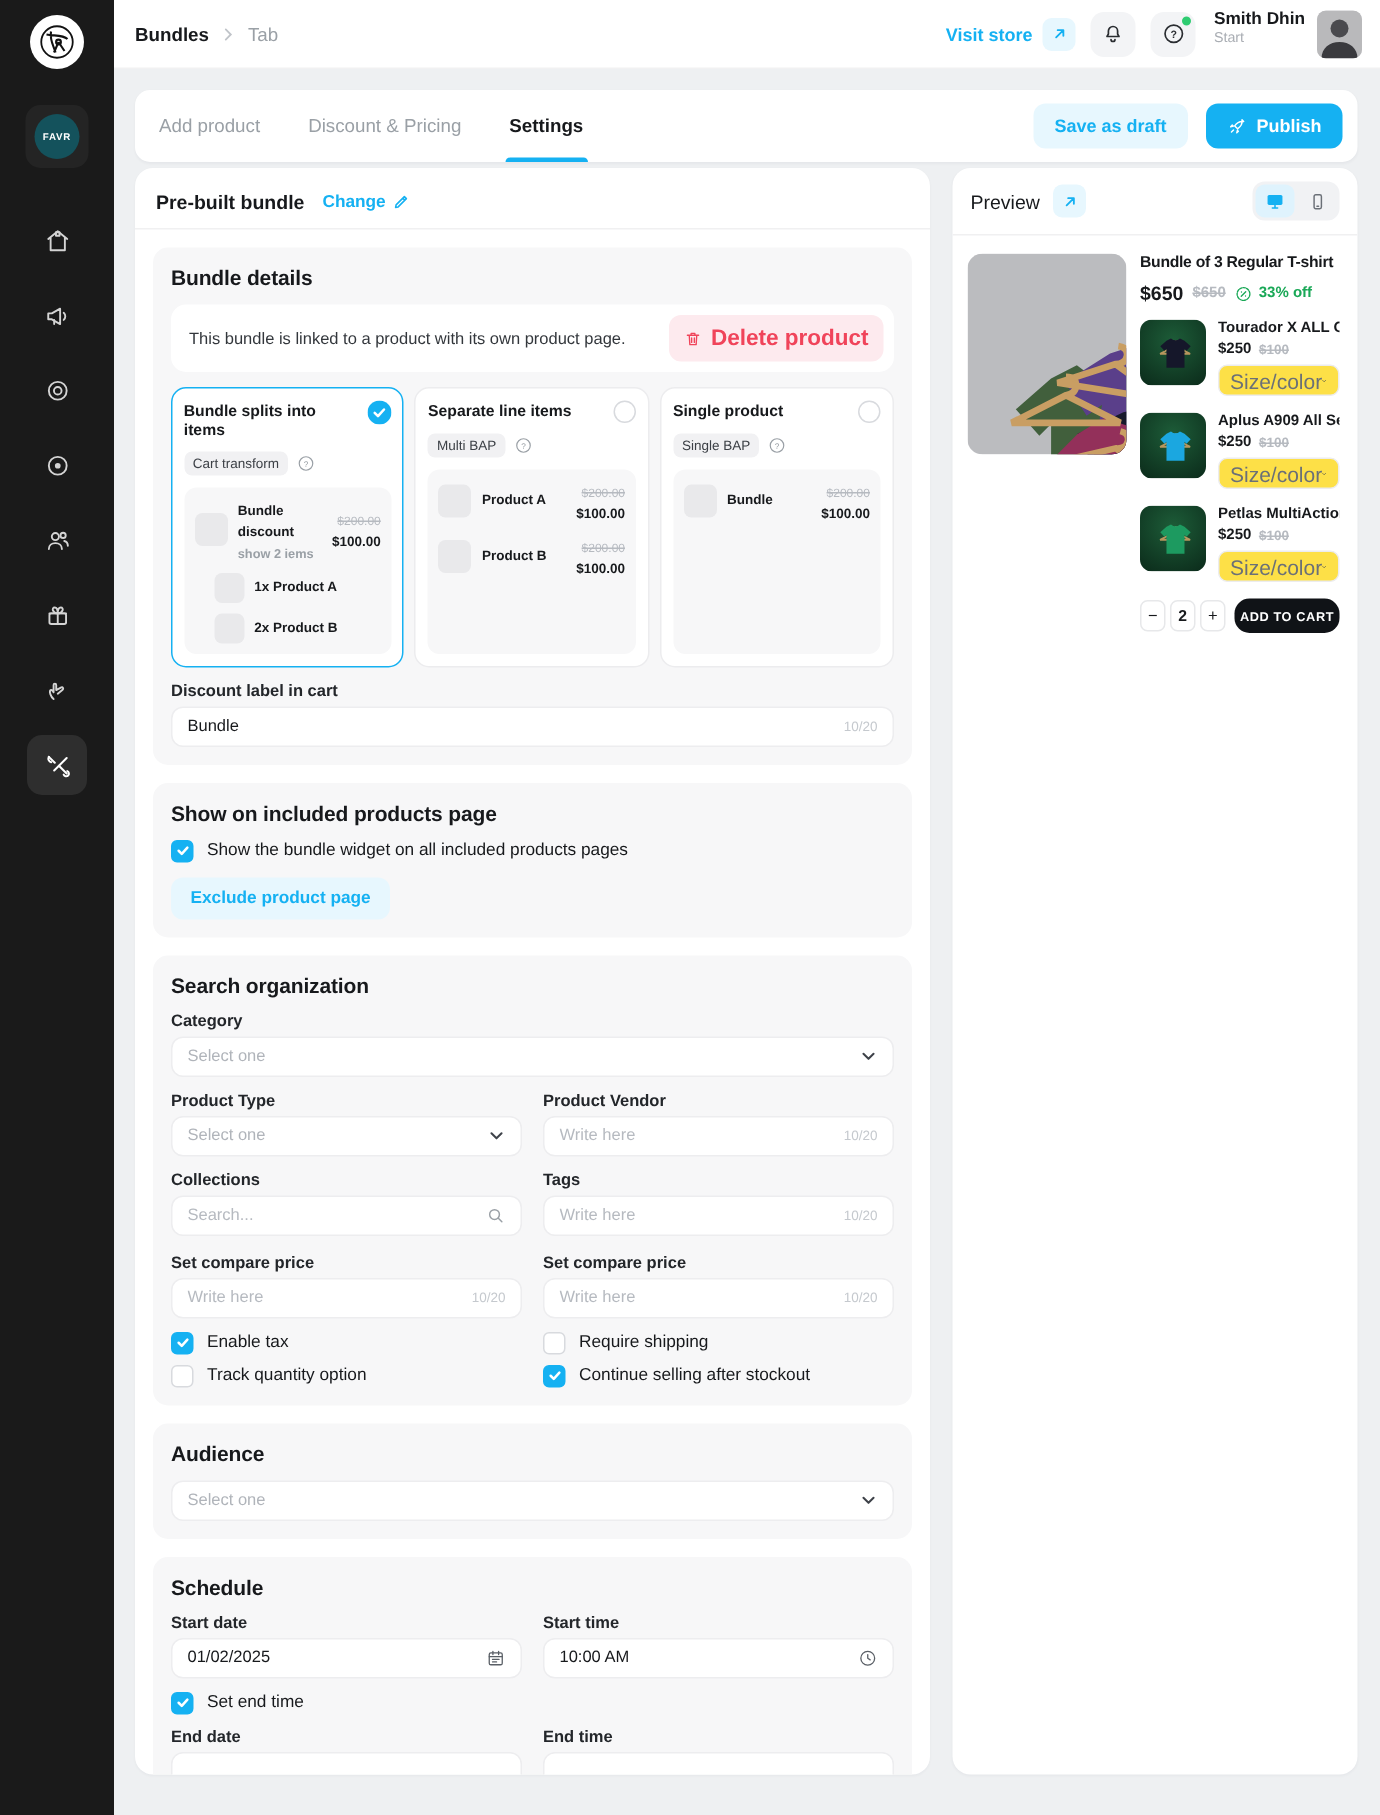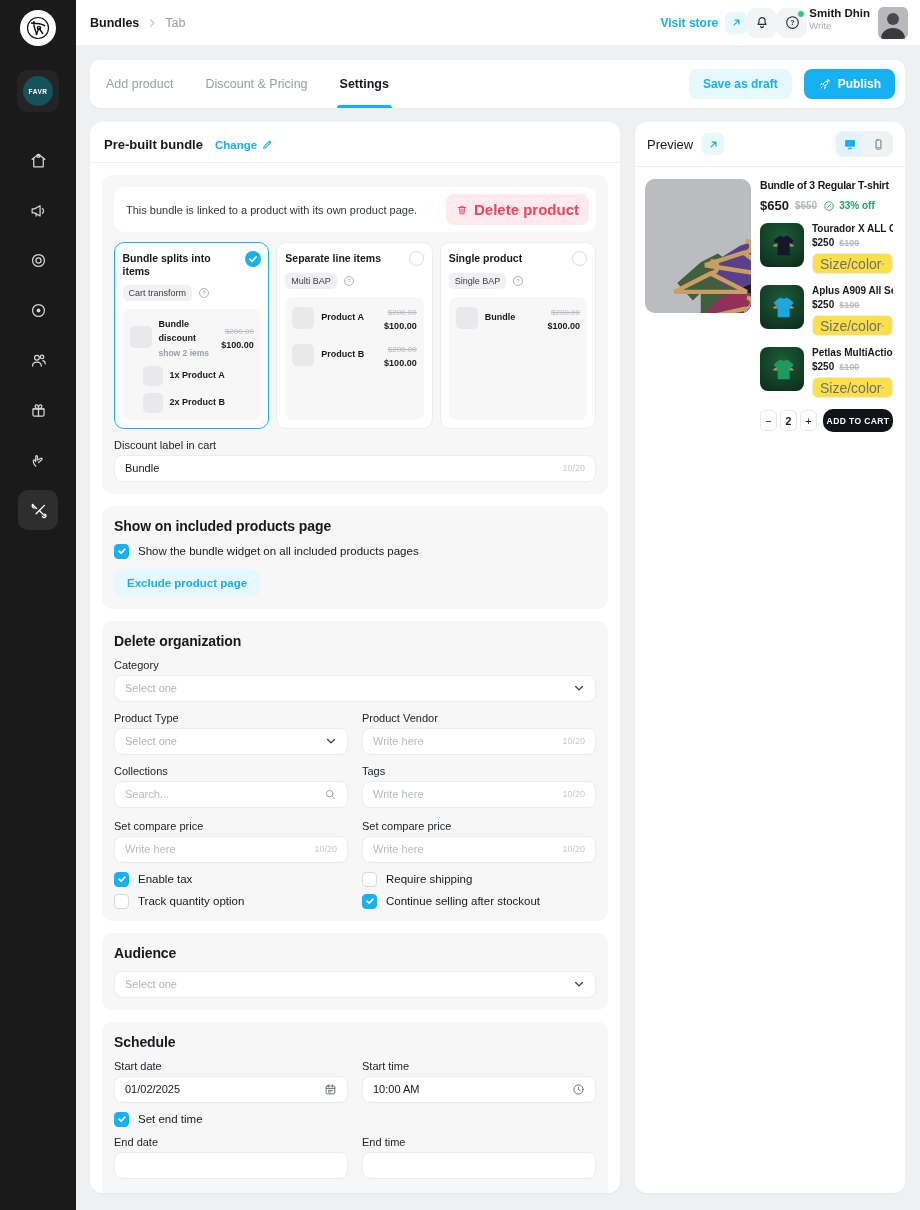--- a/index.html
+++ b/index.html
@@ -18,33 +18,33 @@
   .nav-item.active{background:#2e2e2e;color:#fff}
   .nav-item svg{width:19px;height:19px}
 
   
   .main-col{flex:1;display:flex;flex-direction:column;min-width:0}
   .topbar{height:46px;background:#fff;display:flex;align-items:center;justify-content:space-between;padding:0 12px 0 14px;border-bottom:1px solid #f1f1f2;flex-shrink:0}
   .crumbs{display:flex;align-items:center;gap:7px;font-size:12.5px}
   .crumb-a{font-weight:700}
   .crumb-sep{color:#c0c4c9}
   .crumb-b{color:#9aa0a6}
-  .top-right{display:flex;align-items:center;}
+  .top-right{display:flex;align-items:center;gap:10px}
   .visit{display:flex;align-items:center;gap:7px;color:#15b1f2;font-weight:700;font-size:12px;cursor:pointer}
   .visit-ic{width:22px;height:22px;border-radius:6px;background:#e7f7fe;display:grid;place-items:center;color:#15b1f2}
   .iconbtn{width:30px;height:30px;border-radius:9px;background:#f3f4f6;display:grid;place-items:center;color:#2a2d31;cursor:pointer;position:relative}
   .dot{position:absolute;top:2px;right:2px;width:8px;height:8px;border-radius:50%;background:#2ecc71;border:1.5px solid #f3f4f6}
   .user{display:flex;align-items:flex-start;gap:8px;cursor:pointer;padding-left:2px}
   .user-name{font-size:11.5px;font-weight:700;line-height:1.2}
   .user-role{font-size:9.5px;color:#aaaeb4}
   .avatar{width:30px;height:32px;border-radius:6px;overflow:hidden;background:#cfcfd1;flex-shrink:0}
 
   
   .content{flex:1;padding:14px 15px 0 14px;overflow:hidden;background:#eef0f2}
-  .toolbar{background:#fff;border-radius:10px;height:48px;display:flex;align-items:center;justify-content:space-between;padding-right:10px;margin-bottom:14px;box-shadow:0 1px 2px rgba(16,24,40,.04)}
+  .toolbar{background:#fff;border-radius:10px;height:48px;display:flex;align-items:center;justify-content:space-between;padding-right:10px;margin-bottom:4px;box-shadow:0 1px 2px rgba(16,24,40,.04)}
   .tabs{display:flex;height:100%}
   .tab{display:flex;align-items:center;padding:0 16px;font-size:12.5px;color:#9aa0a6;cursor:pointer;position:relative}
   .tab.active{color:#17191c;font-weight:700}
   .tab.active:after{content:"";position:absolute;left:13px;right:13px;bottom:0;height:3px;border-radius:3px 3px 0 0;background:#15b1f2}
   .toolbar-actions{display:flex;gap:12px;align-items:flex-start}
   .btn-draft{background:#e7f7fe;color:#15b1f2;font-weight:700;font-size:12px;padding:8px 14px;border-radius:8px;cursor:pointer}
   .btn-publish{background:#15b1f2;color:#fff;font-weight:700;font-size:12px;padding:8px 14px;border-radius:8px;display:flex;gap:7px;align-items:center;cursor:pointer}
 
   .cards{display:flex;gap:15px;height:1071px}
   .card{background:#fff;border-radius:12px;box-shadow:0 1px 2px rgba(16,24,40,.04)}
@@ -72,21 +72,21 @@
   .opt-row:last-child{margin-bottom:0}
   .thumb-sq{width:22px;height:22px;border-radius:5px;background:#e9e9eb;flex-shrink:0}
   .thumb-sq.sm{width:20px;height:20px}
   .opt-name{font-size:9px;font-weight:700;line-height:1.3}
   .opt-sub{font-size:8.5px;color:#9aa0a6;font-weight:700}
   .opt-prices{margin-left:auto;text-align:right;flex-shrink:0}
   .oldp{font-size:8px;color:#b6bac0;text-decoration:line-through}
   .newp{font-size:9px;font-weight:700}
   .indent{margin-left:13px}
 
-  .field-label{font-size:11px;font-weight:400;margin-bottom:4px;display:block;color:#23262a}
+  .field-label{font-size:11px;font-weight:700;margin-bottom:4px;display:block;color:#23262a}
   .input{background:#fff;border:1px solid #ededef;border-radius:8px;height:27px;display:flex;align-items:center;padding:0 10px;font-size:11px;gap:6px}
   .input input{border:0;outline:0;flex:1;font:inherit;font-size:11px;color:#17191c;background:transparent;min-width:0}
   .input input::placeholder{color:#b6bac0}
   .counter{font-size:9px;color:#c5c9ce;flex-shrink:0}
   .ghost{color:#b0b4ba;flex:1}
   .darkval{flex:1}
   .chev{color:#3f434a;flex-shrink:0}
   .icon-right{color:#5a5f66;flex-shrink:0}
 
   .grid2{display:grid;grid-template-columns:1fr 1fr;gap:10px 14px}
@@ -242,21 +242,21 @@
         <div class="iconbtn">
           <svg width="17" height="17" viewBox="0 0 24 24" fill="none" stroke="currentColor" stroke-width="1.6">
               <circle cx="12" cy="12" r="8.2"></circle>
               <text x="12" y="15.6" text-anchor="middle" font-size="10" font-weight="bold" fill="currentColor" stroke="none">?</text>
             </svg>
           <span class="dot"></span>
         </div>
         <div class="user">
           <div class="user-meta">
             <div class="user-name">Smith Dhin</div>
-            <div class="user-role">Write</div>
+            <div class="user-role">Start</div>
           </div>
           <div class="avatar">
             <svg width="30" height="32" viewBox="0 0 30 32">
                 <rect width="30" height="32" fill="#b9b9bb"></rect>
                 <circle cx="15" cy="12" r="6" fill="#4a4a4e"></circle>
                 <path d="M3 32c0-7 5.4-11 12-11s12 4 12 11z" fill="#3a3a3e"></path>
               </svg>
           </div>
         </div>
       </div>
@@ -290,20 +290,21 @@
             <span class="type-title">Pre-built bundle</span>
             <span class="change">
               <span>Change</span>
               <svg width="11" height="11" viewBox="0 0 16 16" fill="none" stroke="currentColor" stroke-width="1.5" stroke-linecap="round" stroke-linejoin="round">
                   <path d="M2.5 13.5 3 11l8-8 2 2-8 8-2.5.5zM9.5 4.5l2 2"></path>
                 </svg>
             </span>
           </div>
 
           <div class="section">
+            <div class="section-title">Bundle details</div>
 
             <div class="note">
               <span class="note-text">This bundle is linked to a product with its own product page.</span>
               <div class="btn-delete">
                 <svg width="12" height="12" viewBox="0 0 24 24" fill="none" stroke="currentColor" stroke-width="1.8" stroke-linecap="round" stroke-linejoin="round">
                     <path d="M4.5 7h15M9.5 7V4.5h5V7M7 7l.8 12.5h8.4L17 7M10.2 10.5v6M13.8 10.5v6"></path>
                   </svg>
                 <span>Delete product</span>
               </div>
             </div>
@@ -419,21 +420,21 @@
                   <svg width="10" height="10" viewBox="0 0 12 12" fill="none" stroke="#fff" stroke-width="2" stroke-linecap="round" stroke-linejoin="round">
                     <path d="M2.5 6.2 5 8.7l4.5-5"></path>
                   </svg>
                 </span>
               <span>Show the bundle widget on all included products pages</span>
             </div>
             <div class="btn-exclude">Exclude product page</div>
           </div>
 
           <div class="section">
-            <div class="section-title">Delete organization</div>
+            <div class="section-title">Search organization</div>
 
             <label class="field-label">Category</label>
             <div class="input" style="margin-bottom:10px">
               <span class="ghost">Select one</span>
               <svg class="chev" width="12" height="12" viewBox="0 0 16 16" fill="none" stroke="currentColor" stroke-width="1.8" stroke-linecap="round" stroke-linejoin="round">
                   <path d="M3.5 6 8 10.5 12.5 6"></path>
                 </svg>
             </div>
 
             <div class="grid2" style="margin-bottom:10px">

